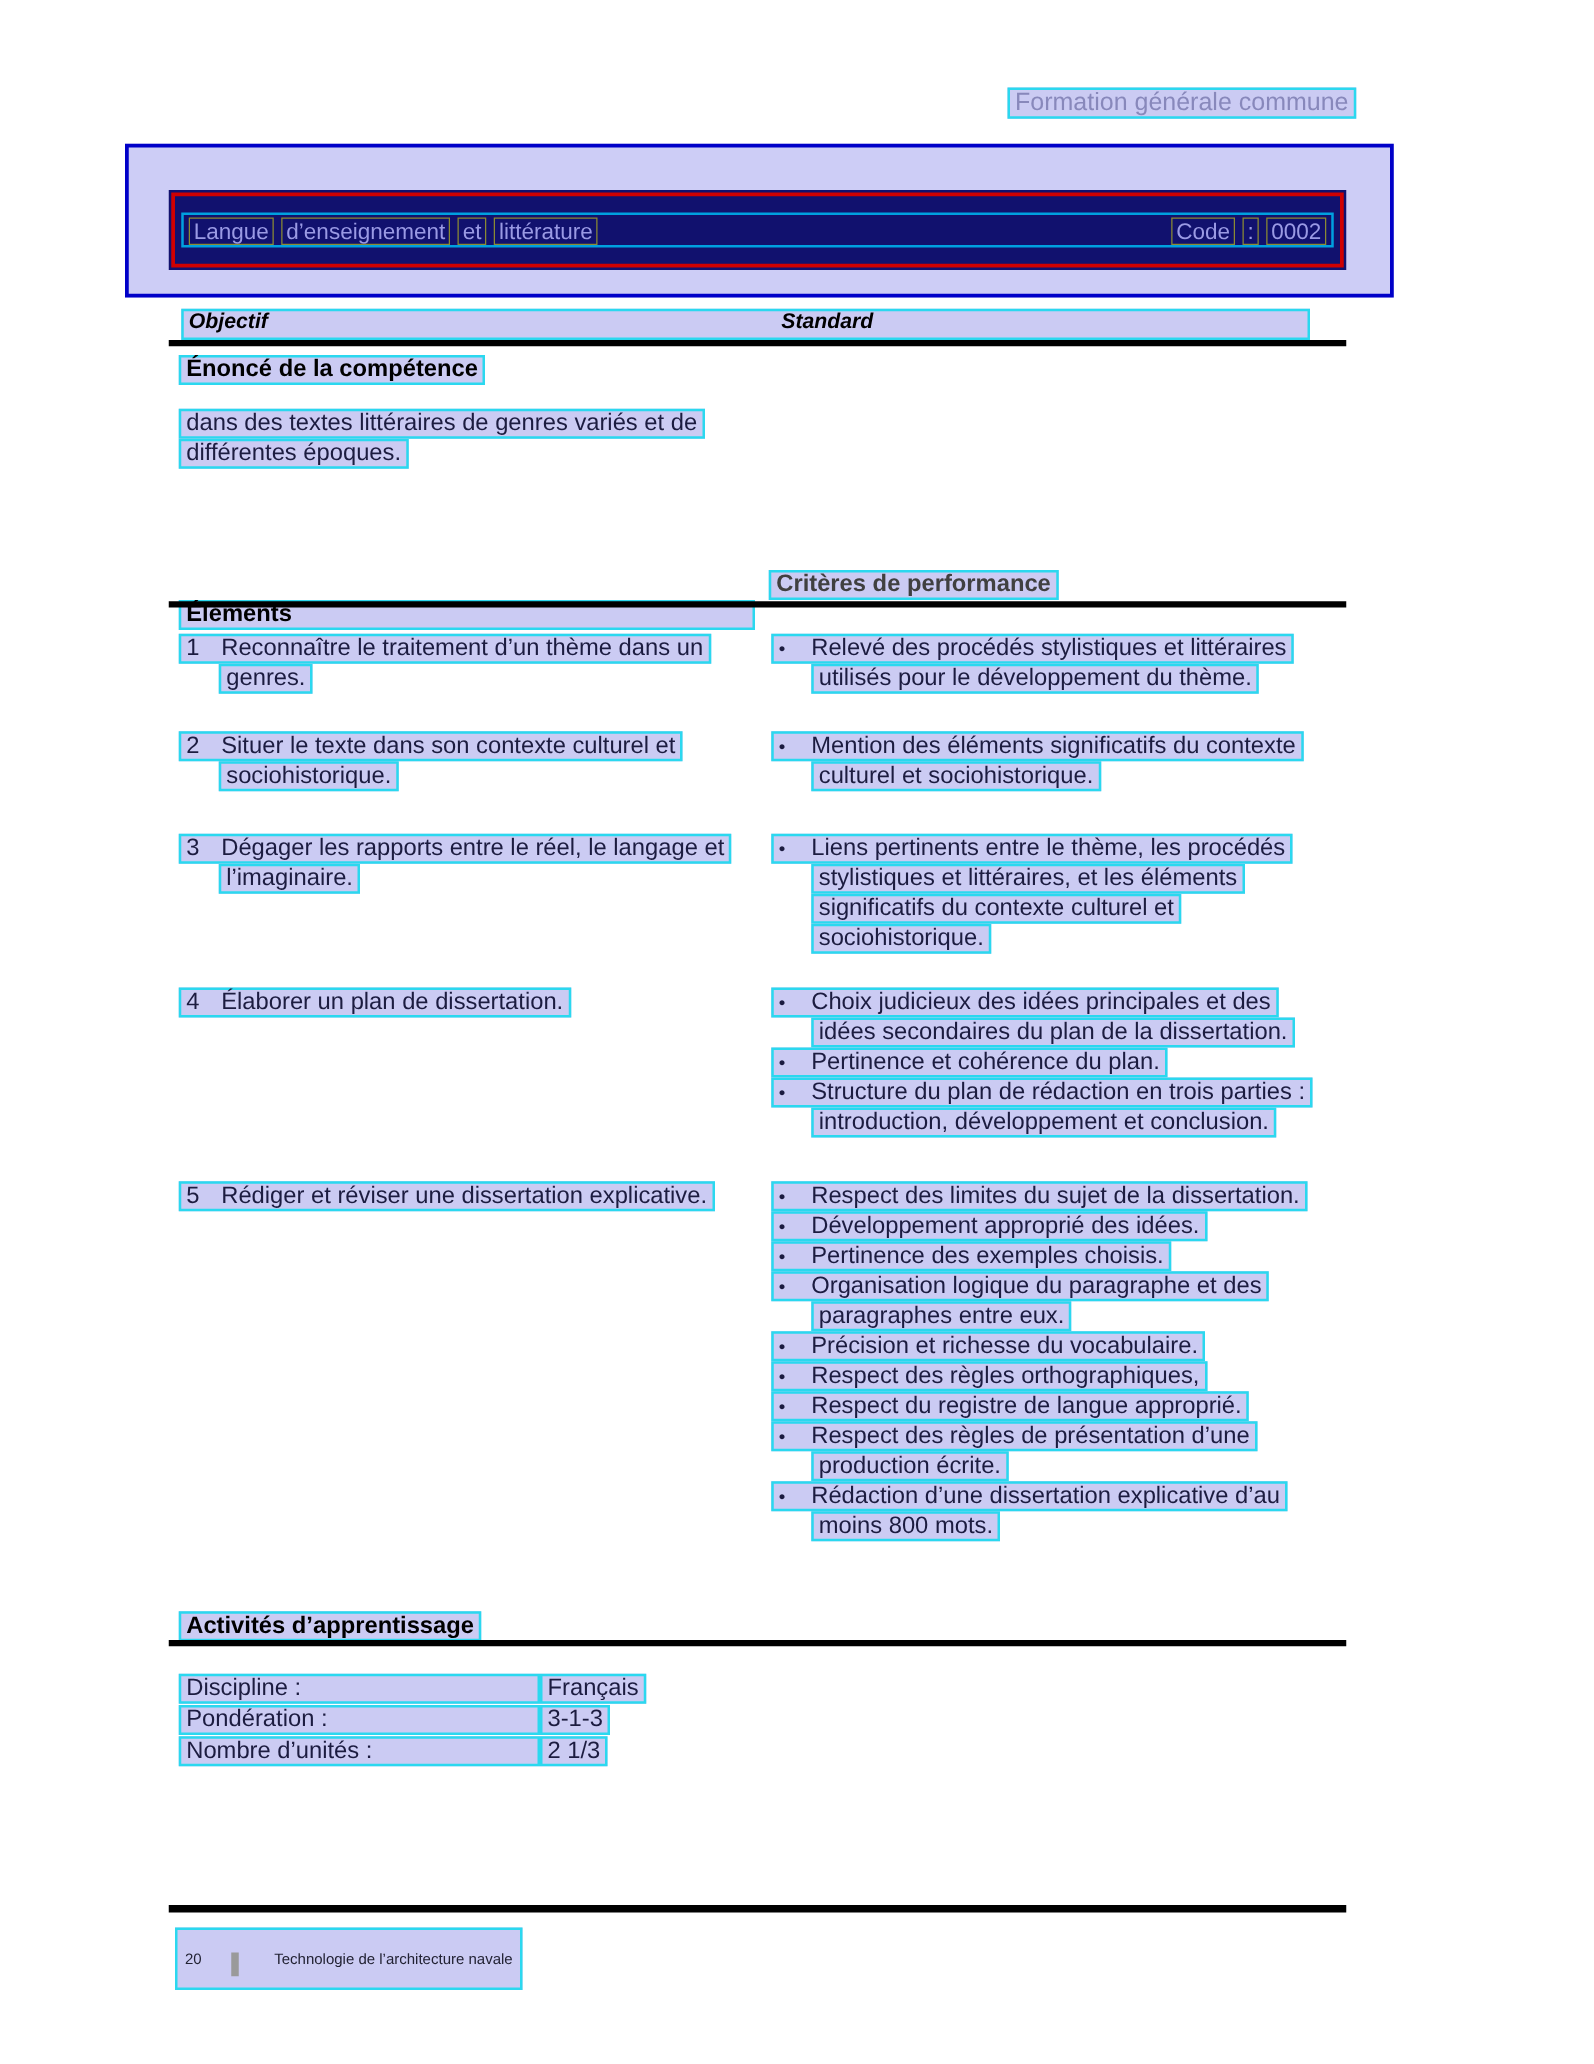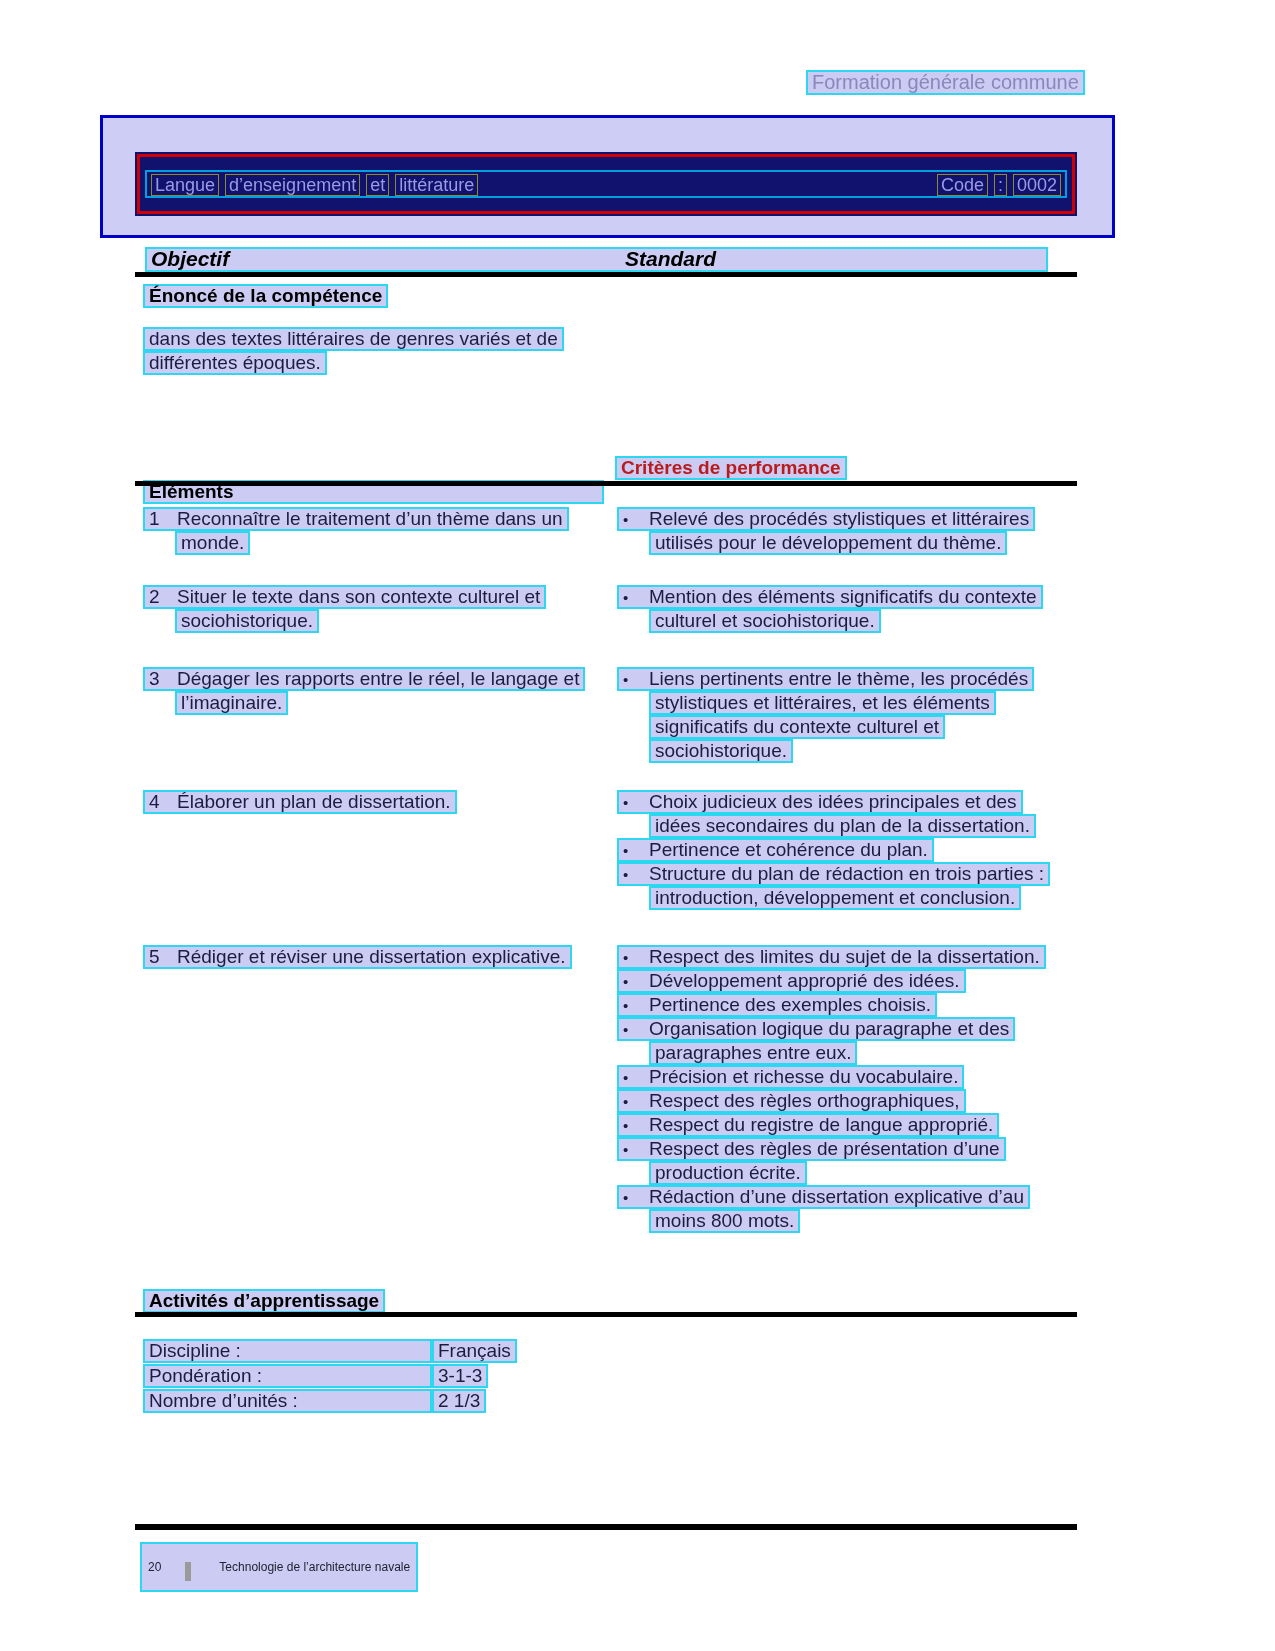--- a/index.html
+++ b/index.html
@@ -25,30 +25,30 @@
   .strip{
     position:absolute;left:5px;right:5px;top:50%;transform:translateY(-50%);height:28px;
     border:2px solid #00a0e0;display:flex;align-items:flex-end;justify-content:space-between;
     padding:0 4px;box-sizing:border-box;
   }
   .wgroup{display:flex;gap:6px;}
   .word{border:1px solid #8a8a33;color:#9a9ae4;padding:0 3px;font-size:18px;line-height:20px;white-space:nowrap;}
   
   .obj-bar{
     position:absolute;left:145px;top:247px;width:899px;height:21px;background:#cbcbf3;
-    border:2px solid #2bd8ef;font-weight:bold;font-style:italic;font-size:21px;color:#000;
+    border:2px solid #2bd8ef;font-weight:bold;font-style:italic;font-size:17px;color:#000;
   }
   .obj-bar .obj{position:absolute;left:4px;top:-2px;}
   .obj-bar .std{position:absolute;left:478px;top:-2px;}
   .rule{position:absolute;background:#000;}
   
   .enonce{position:absolute;left:143px;top:284px;font-weight:bold;color:#000;}
   .para{position:absolute;left:143px;top:327px;}
   .elem-hdr-left{position:absolute;left:143px;top:456px;width:449px;font-weight:bold;color:#000;margin-top:24px;}
-  .elem-hdr-right{position:absolute;left:615px;top:456px;font-weight:bold;color:#b91c1c;}
+  .elem-hdr-right{position:absolute;left:615px;top:456px;font-weight:bold;color:#404040;}
   
   .tbl{position:absolute;left:143px;top:507px;width:922px;}
   .trow{display:flex;}
   .tleft{width:474px;flex:none;}
   .tright{width:448px;flex:none;}
   .mt1{margin-top:30px;} .mt2{margin-top:34px;} .mt3{margin-top:27px;} .mt4{margin-top:35px;}
   
   .act-hdr{position:absolute;left:143px;top:1289px;font-weight:bold;color:#000;}
   .act-rows{position:absolute;left:143px;top:1339px;}
   .act-row{display:flex;margin-bottom:1px;}
@@ -104,21 +104,21 @@
   <div class="rule" style="left:135px;top:481px;width:942px;height:5px;"></div>
 
   <div class="tbl">
 
     <div class="trow">
       <div class="tleft">
         <div class="line flex">
           <span class="num">1</span>
           <span>Reconnaître le traitement d’un thème dans un</span>
         </div>
-        <div class="line cont">monde.</div>
+        <div class="line cont">genres.</div>
       </div>
       <div class="tright">
         <div class="line flex">
           <span class="dot">•</span>
           <span>Relevé des procédés stylistiques et littéraires</span>
         </div>
         <div class="line cont">utilisés pour le développement du thème.</div>
       </div>
     </div>
 

